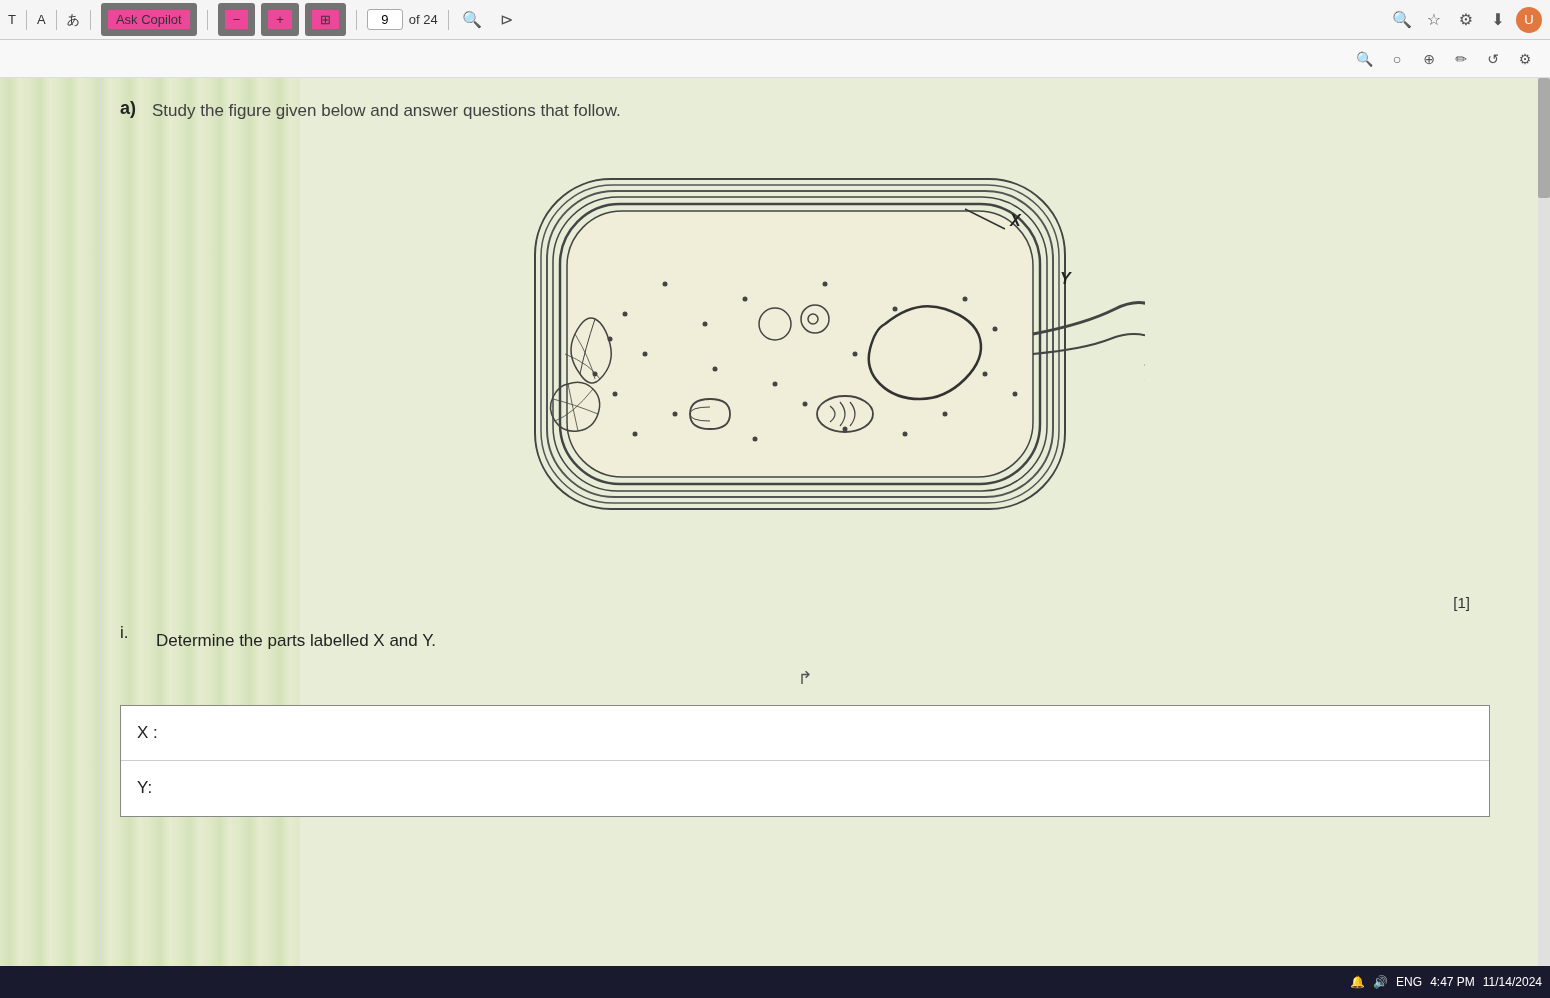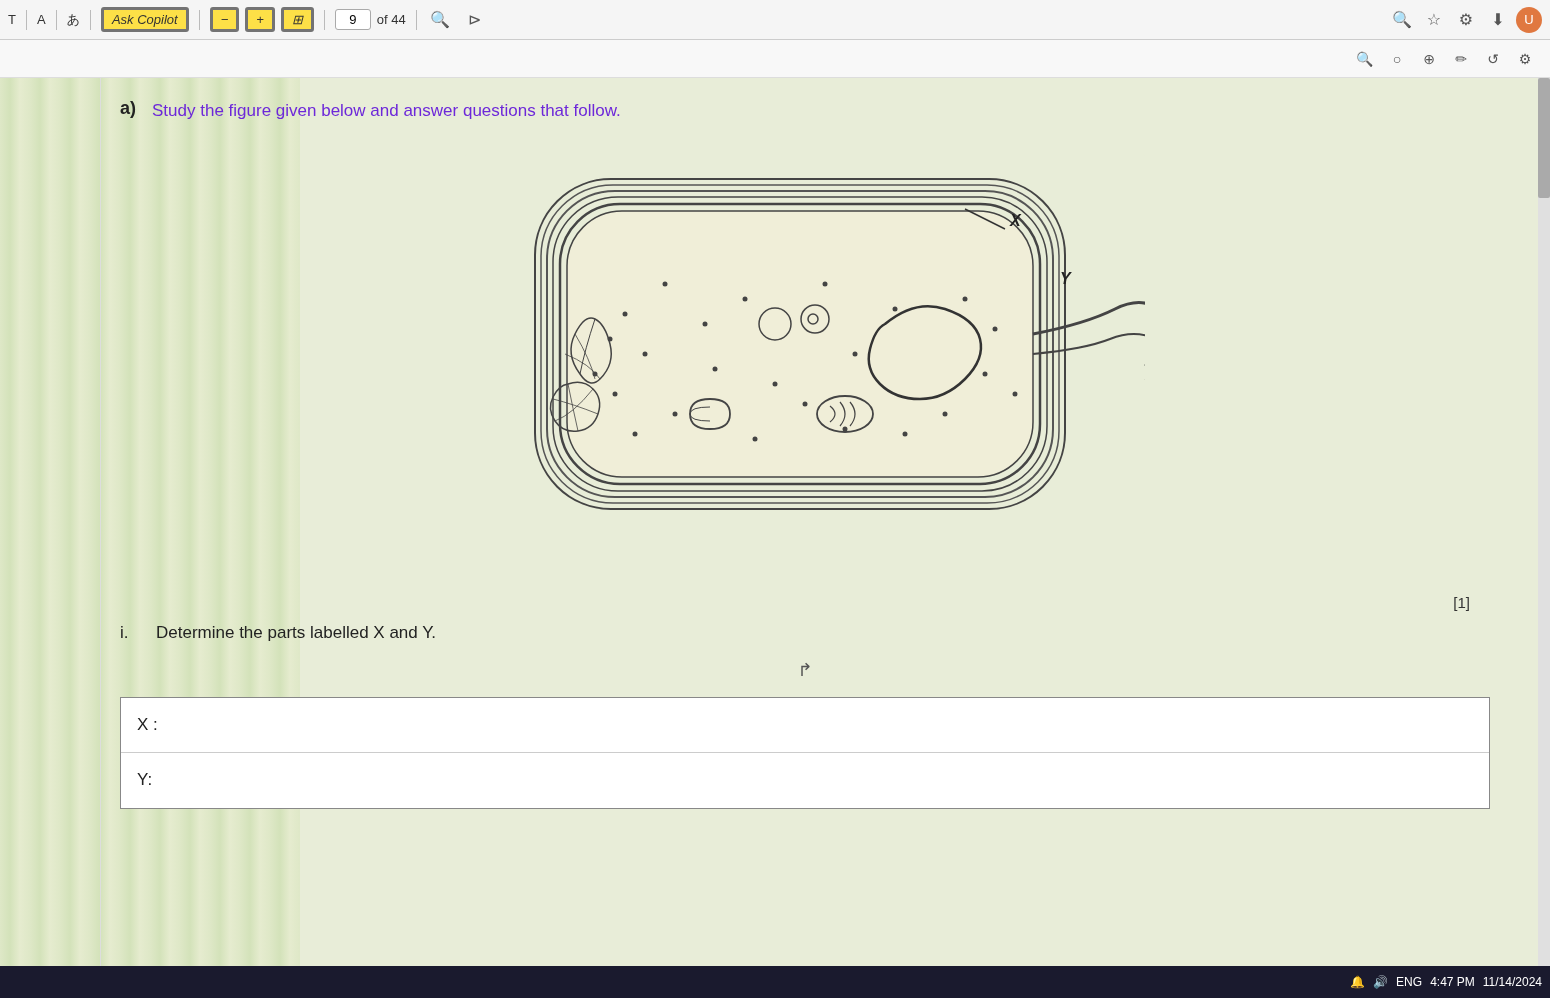--- a/index.html
+++ b/index.html
@@ -44,30 +44,29 @@
 
     .toolbar-divider {
       width: 1px;
       height: 20px;
       background: #bbb;
       margin: 0 4px;
     }
 
     .toolbar-btn {
       padding: 2px 8px;
-      background: #fde047;
-      border: 3px solid #737373;
+      background: #ec4899;
+      border: 7px solid #737373;
       border-radius: 3px;
       cursor: pointer;
       font-size: 13px;
       color: #333;
       display: flex;
       align-items: center;
       gap: 3px;
-      font-style: italic;
     }
 
     .toolbar-text {
       font-size: 13px;
       color: #333;
     }
 
     .page-input {
       width: 36px;
       text-align: center;
@@ -142,21 +141,21 @@
     
     .question-label {
       font-size: 18px;
       font-weight: bold;
       color: #222;
       margin-bottom: 8px;
     }
 
     .question-text {
       font-size: 17px;
-      color: #6d28d9;
+      color: #404040;
       margin-bottom: 20px;
       line-height: 1.5;
     }
 
     
     .diagram-container {
       display: flex;
       justify-content: center;
       margin: 10px 0 20px 0;
     }
@@ -179,20 +178,21 @@
     .sub-label {
       font-size: 17px;
       color: #222;
       font-weight: normal;
       min-width: 20px;
     }
 
     .sub-text {
       font-size: 17px;
       color: #222;
+      margin-top: 8px;
     }
 
     .answer-box {
       border: 1px solid #888;
       background: #fff;
       margin-top: 16px;
       width: 100%;
     }
 
     .answer-row {
@@ -282,21 +282,21 @@
   <div class="toolbar-divider"></div>
   <span class="toolbar-text">あ</span>
   <div class="toolbar-divider"></div>
   <button class="toolbar-btn">Ask Copilot</button>
   <div class="toolbar-divider"></div>
   <button class="toolbar-btn">−</button>
   <button class="toolbar-btn">+</button>
   <button class="toolbar-btn">⊞</button>
   <div class="toolbar-divider"></div>
   <input class="page-input" type="text" value="9" style="">
-  <span class="toolbar-text">of 44</span>
+  <span class="toolbar-text">of 24</span>
   <div class="toolbar-divider"></div>
   <div class="toolbar-icon-btn">🔍</div>
   <div class="toolbar-icon-btn">⊳</div>
 
   <div class="toolbar-right">
     <div class="toolbar-icon-btn">🔍</div>
     <div class="toolbar-icon-btn">☆</div>
     <div class="toolbar-icon-btn">⚙</div>
     <div class="toolbar-icon-btn">⬇</div>
     <div class="toolbar-icon-btn" style="width:26px;height:26px;border-radius:50%;background:#e07840;color:#fff;display:flex;align-items:center;justify-content:center;font-size:13px;">U</div>

